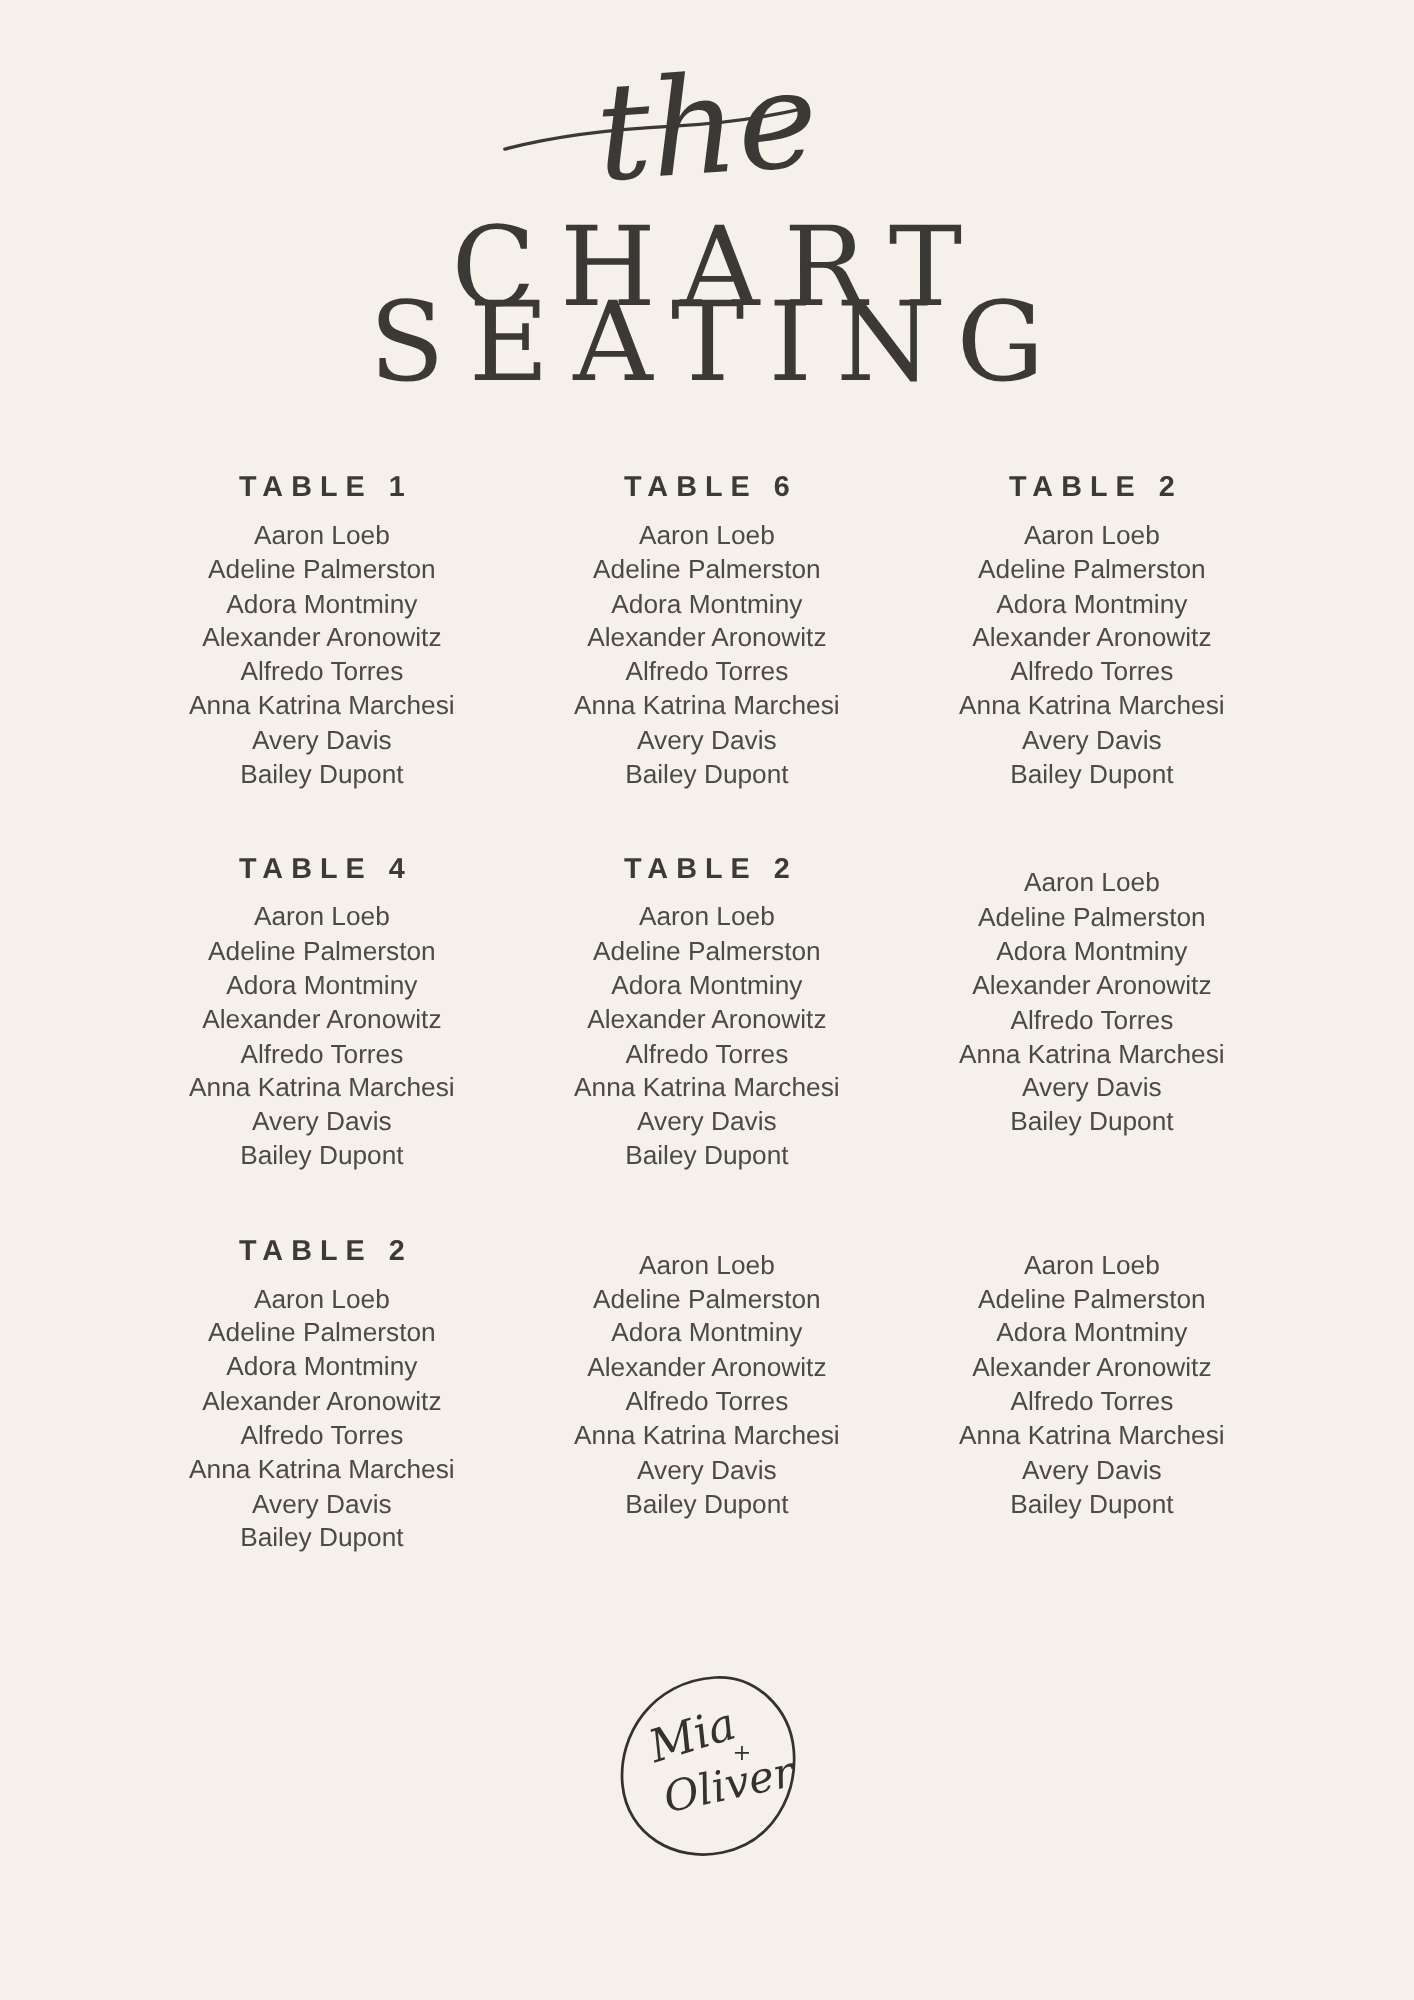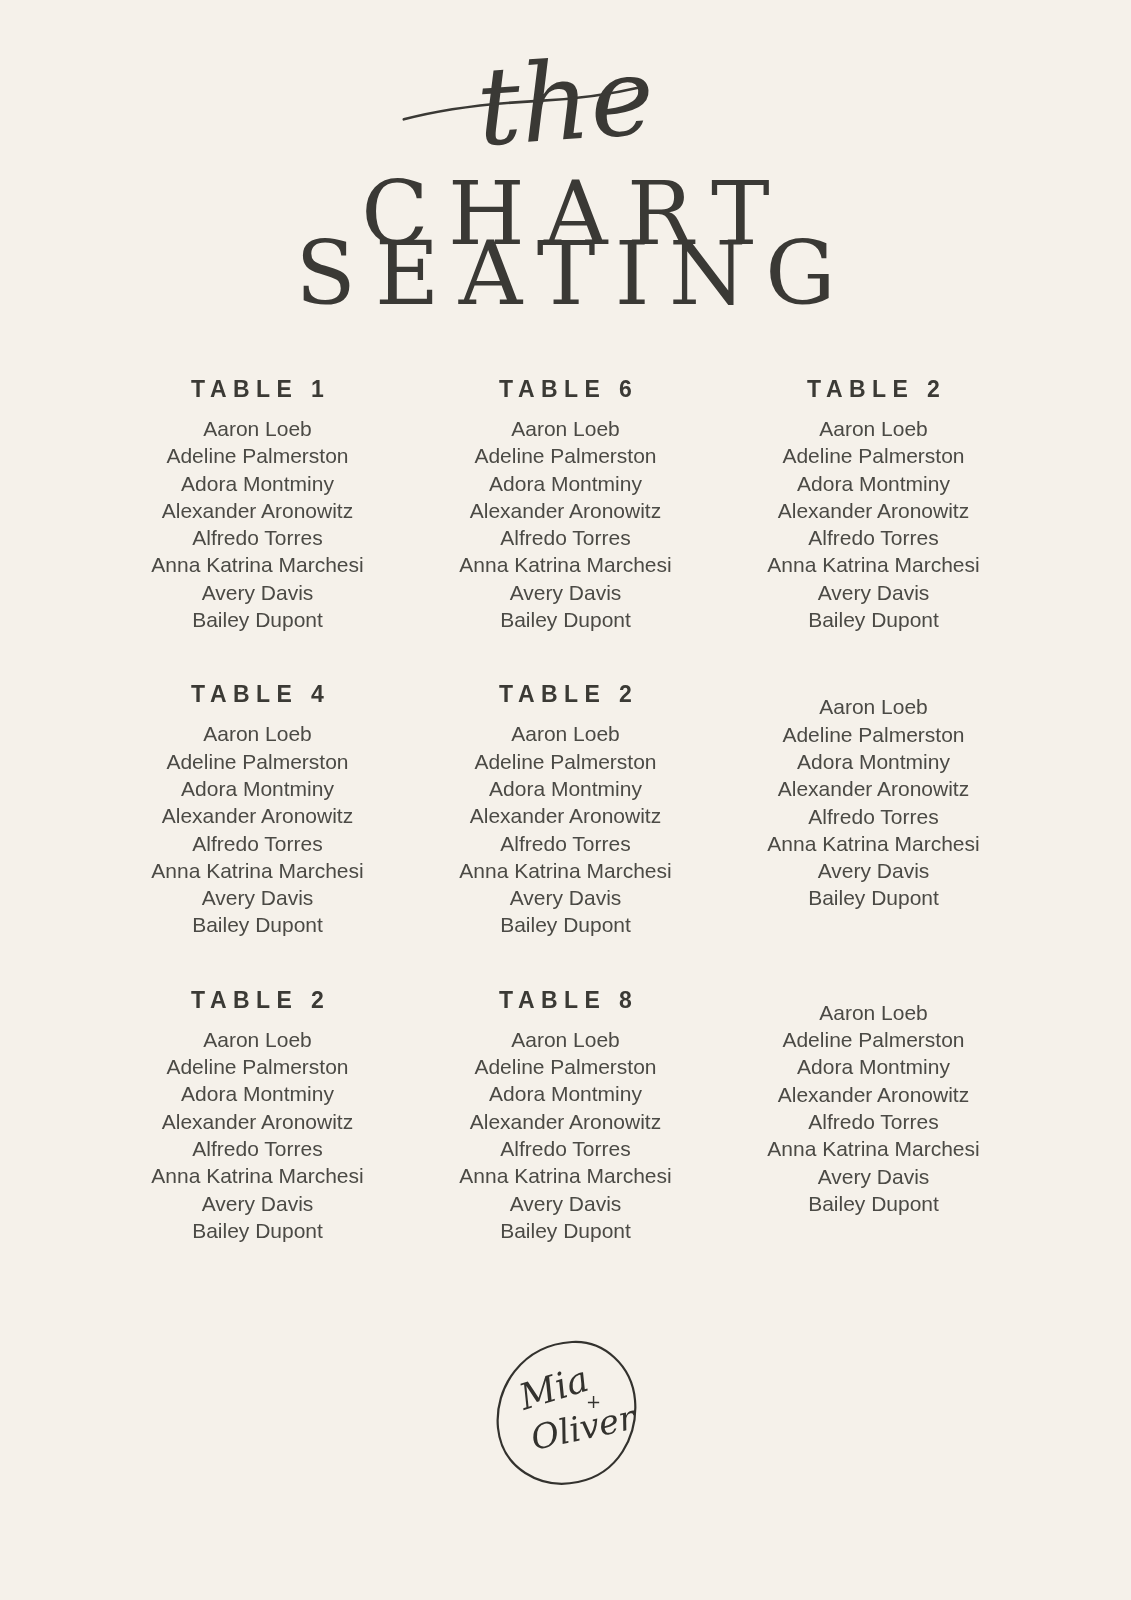--- a/index.html
+++ b/index.html
@@ -206,21 +206,20 @@
           <li class="guest-name">Adora Montminy</li>
           <li class="guest-name">Alexander Aronowitz</li>
           <li class="guest-name">Alfredo Torres</li>
           <li class="guest-name">Anna Katrina Marchesi</li>
           <li class="guest-name">Avery Davis</li>
           <li class="guest-name">Bailey Dupont</li>
         </ul>
     </section>
 
     <section class="table-card">
-      <h2 class="table-label">TABLE 8</h2>
       <ul class="guest-list">
           <li class="guest-name">Aaron Loeb</li>
           <li class="guest-name">Adeline Palmerston</li>
           <li class="guest-name">Adora Montminy</li>
           <li class="guest-name">Alexander Aronowitz</li>
           <li class="guest-name">Alfredo Torres</li>
           <li class="guest-name">Anna Katrina Marchesi</li>
           <li class="guest-name">Avery Davis</li>
           <li class="guest-name">Bailey Dupont</li>
         </ul>

